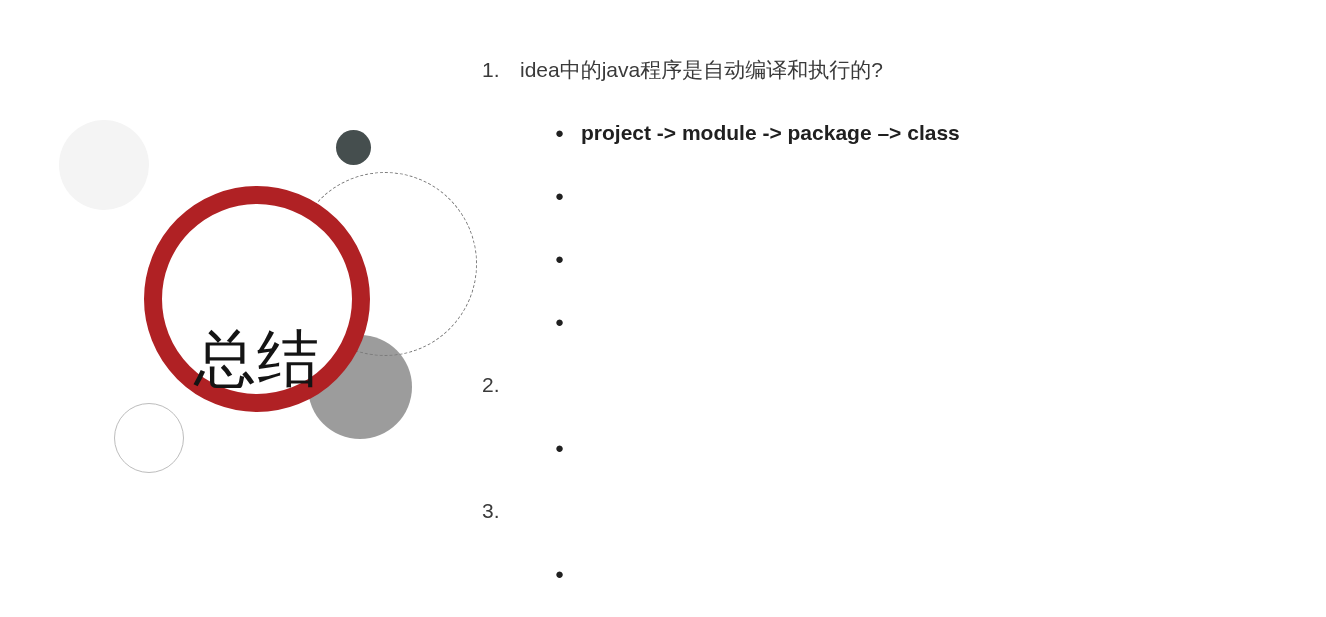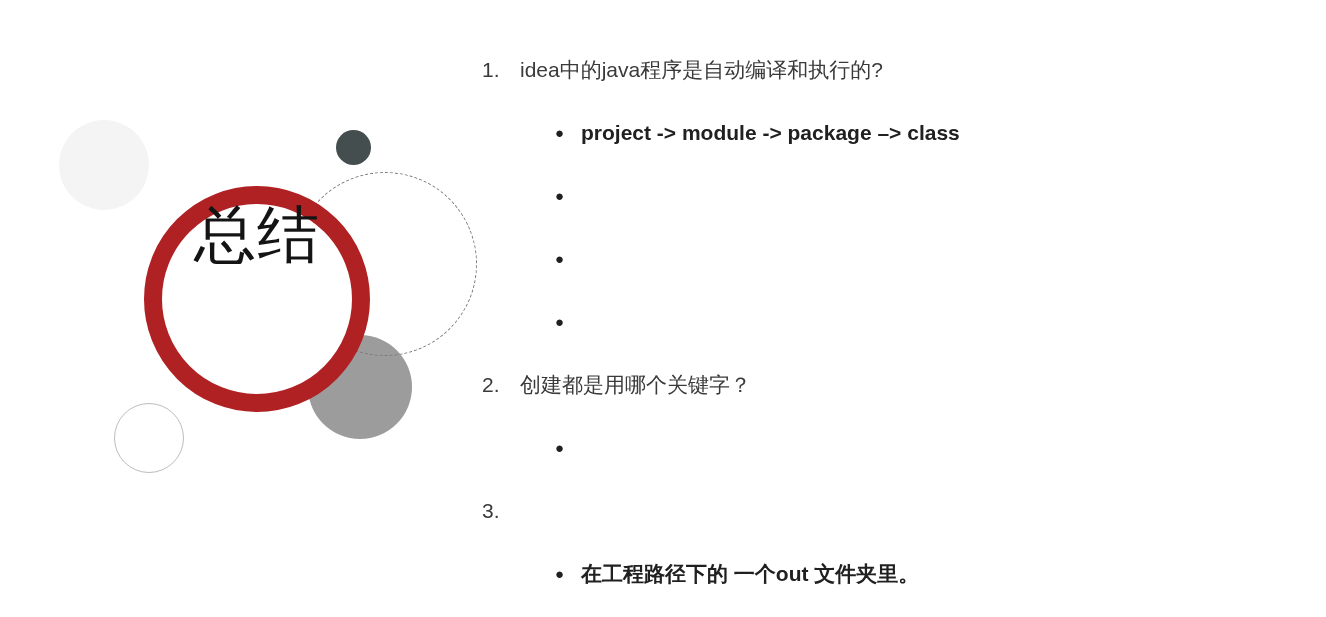--- a/index.html
+++ b/index.html
@@ -43,21 +43,21 @@
   }
   .circle-dark{
     left:336px;top:130px;width:35px;height:35px;
     background:var(--dark-circle);z-index:4;
   }
   .ring-red{
     left:144px;top:186px;width:226px;height:226px;
     box-sizing:border-box;
     border:18px solid var(--accent-red);
     background:#ffffff;z-index:5;
-    display:flex;align-items:flex-start;justify-content:center;
+    display:flex;align-items:flex-end;justify-content:center;
   }
   .badge-label{
     font-size:62px;
     line-height:1;
     color:var(--badge-text);
     letter-spacing:1px;
     white-space:nowrap;
     padding-bottom:4px;
   }
   
@@ -120,28 +120,26 @@
     </div>
     <div class="row b-row">
       <span class="b-dot">●</span>
     </div>
     <div class="row b-row">
       <span class="b-dot">●</span>
     </div>
 
     <div class="row q-row">
       <span class="q-num">2.</span>
-      <span class="q-text">创建都是用哪个关键字？</span>
     </div>
     <div class="row b-row">
       <span class="b-dot">●</span>
     </div>
 
     <div class="row q-row">
       <span class="q-num">3.</span>
     </div>
     <div class="row b-row">
       <span class="b-dot">●</span>
-      <span class="b-text">在工程路径下的 一个out 文件夹里。</span>
     </div>
 
   </div>
 </div>
 
 </body></html>

